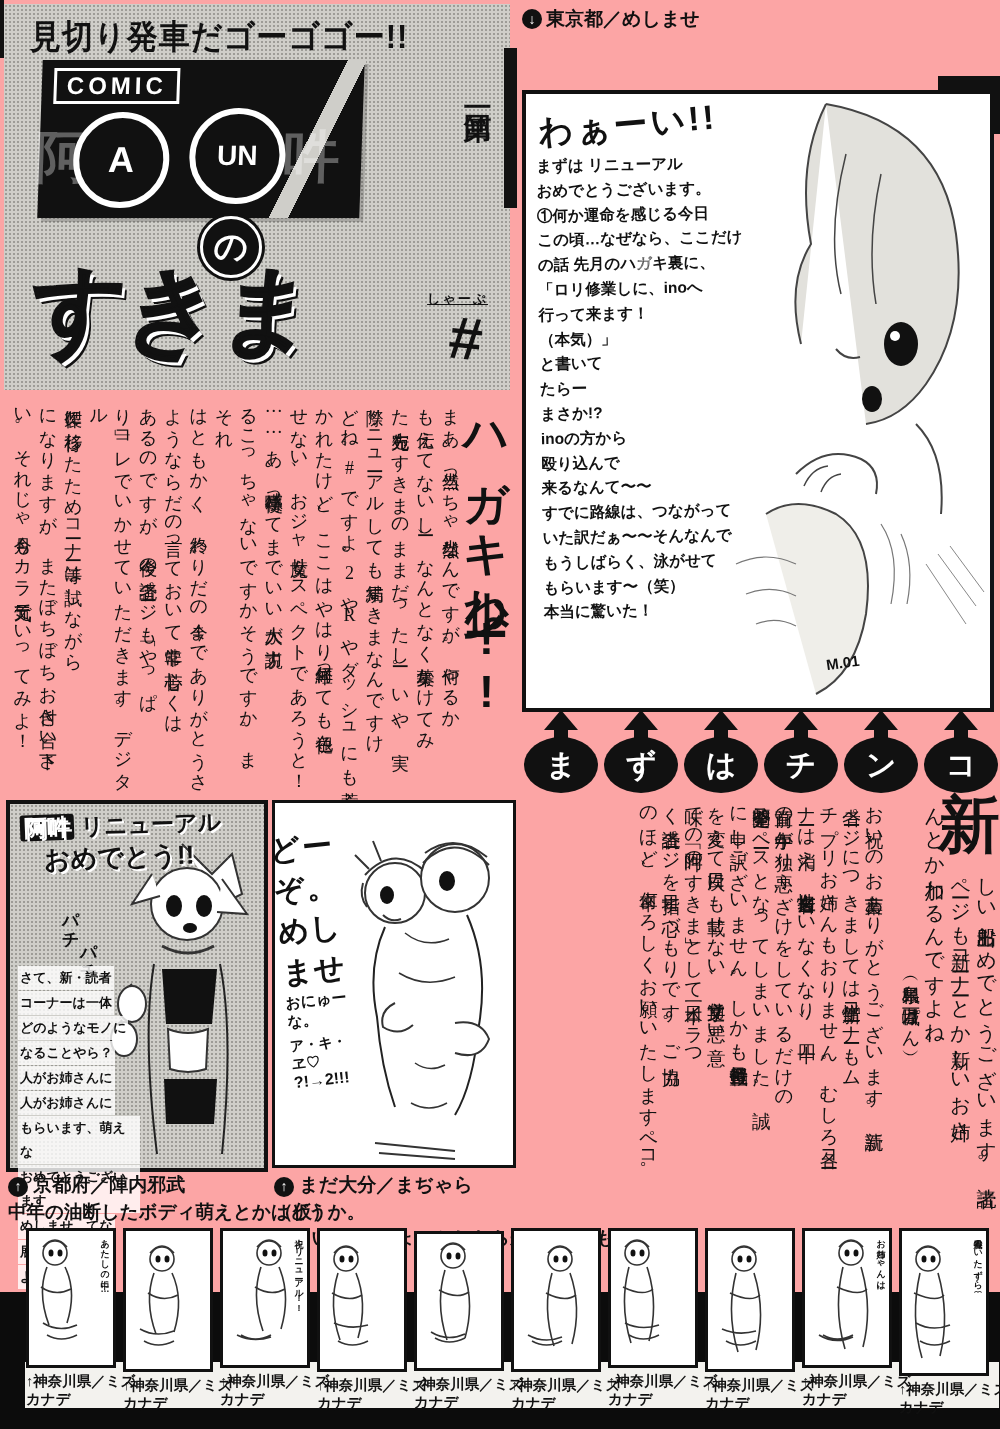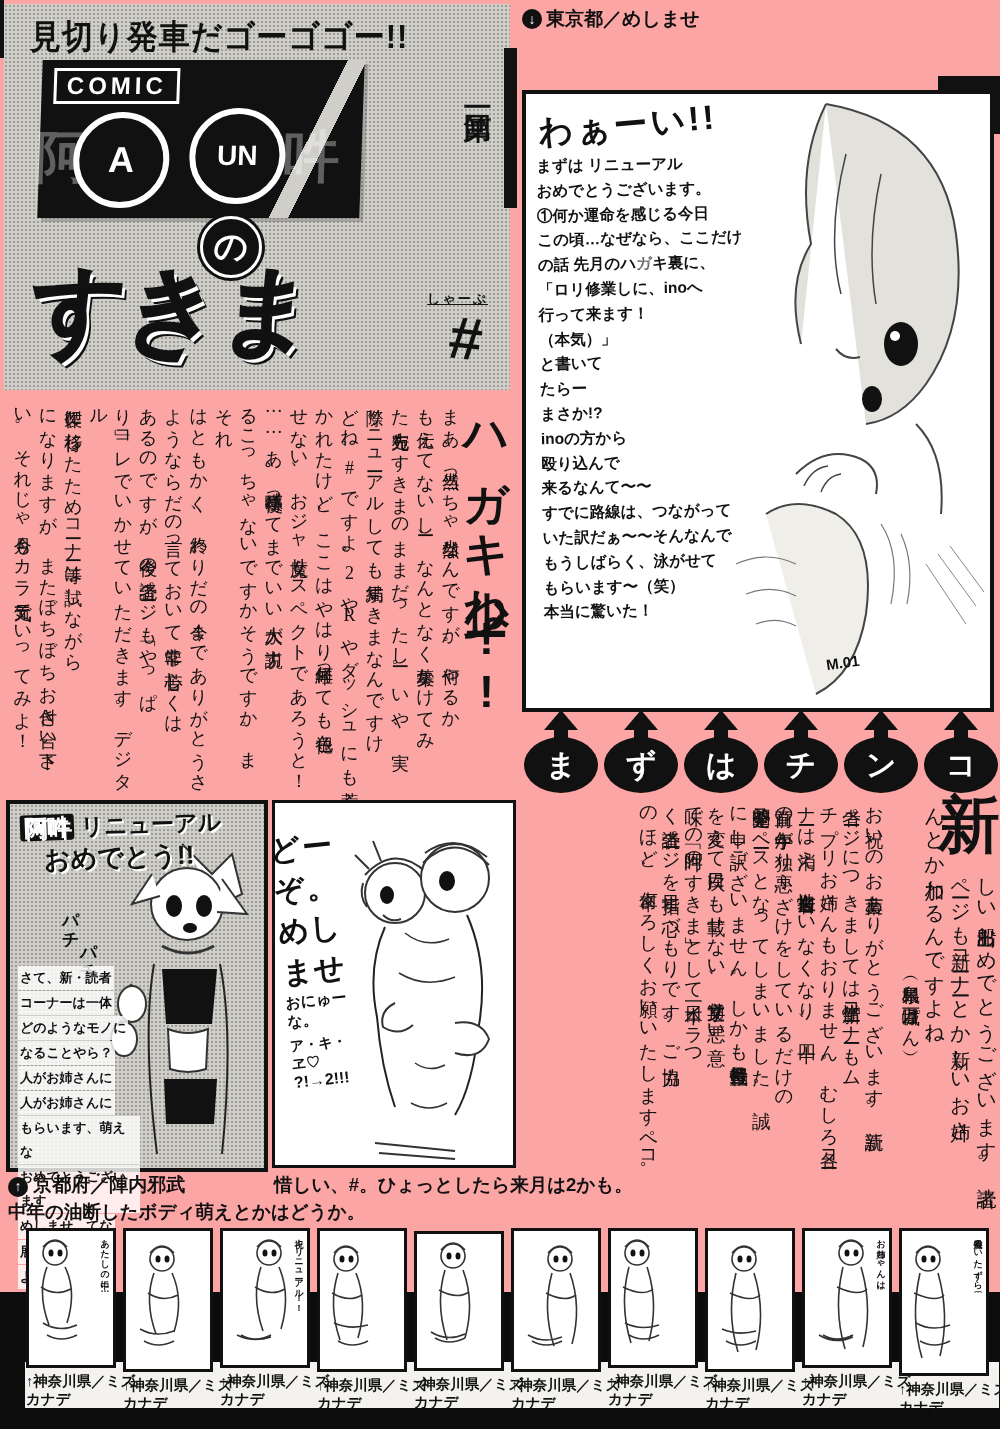--- a/index.html
+++ b/index.html
@@ -308,20 +308,24 @@
     <div class="fm2-scrawl" id="fm-scrawl">
         <div class="s0">どーぞ。</div>
         <div class="s1">めしませ</div>
         <div class="s2">おにゅーな。</div>
         <div class="s3">ア・キ・ヱ♡</div>
         <div class="s4">?!→2!!!</div>
       </div>
   </section>
 
   <div class="abs caption cap-mid">
+    <div>
+      <span class="circle-arrow">↑</span>
+      <span>まだ大分／まぢゃら（仮）</span>
+    </div>
     <div class="cap-comment">惜しい、#。ひょっとしたら来月は2かも。</div>
   </div>
 
   <section class="abs reply">
     <div class="reply-dropcap">新</div>
     <div class="reply-inner" id="reply-cols">
         <div class="lcol indent">しい船出おめでとうございます。読者</div>
         <div class="lcol indent">ページも新コーナーとか新しいお姉さ</div>
         <div class="lcol">んとか加わるんですよね。</div>
         <div class="lcol credit">（島根県／万城目ぽん）</div>

